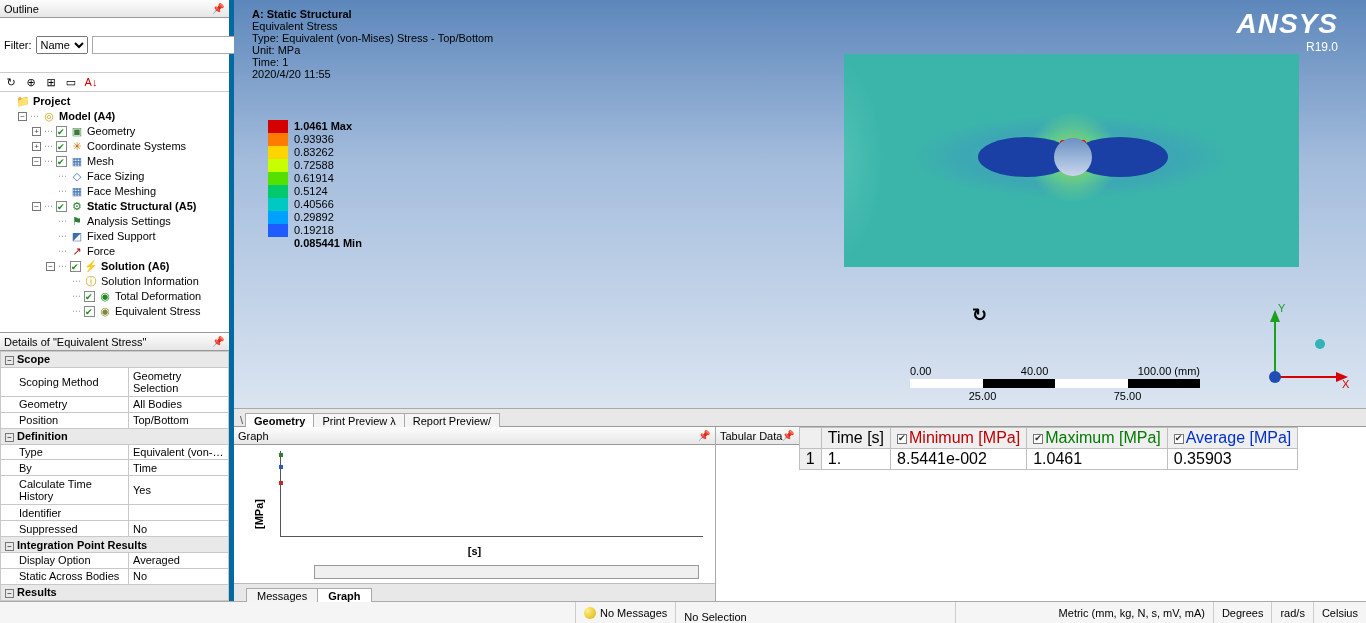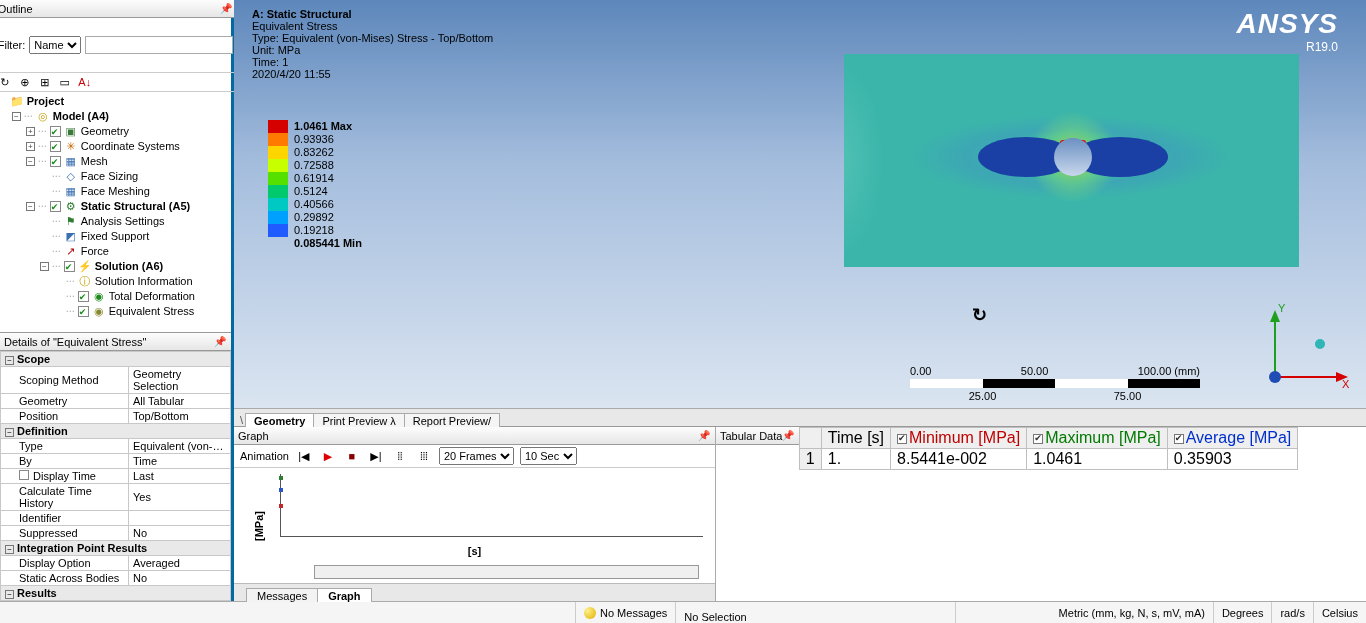--- a/index.html
+++ b/index.html
@@ -1,21 +1,21 @@
 <!DOCTYPE html>
 <html><head>
 <meta charset="utf-8">
 <style>
 * { box-sizing: border-box; margin: 0; padding: 0; }
 body { font-family: "Segoe UI", Tahoma, Arial, sans-serif; font-size: 11px; color: #000; background:#fff; width:1366px; height:623px; overflow:hidden; position:relative; }
 
 
 .app { display:flex; flex-direction:column; height:623px; width:1366px; }
 .main-row { display:flex; flex:1; min-height:0; }
-.left-col { width:234px; display:flex; flex-direction:column; border-right:3px solid #0369a1;align-items:center;}
+.left-col { width:234px; display:flex; flex-direction:column; border-right:5px solid #0369a1;}
 .right-col { flex:1; display:flex; flex-direction:column; min-width:0;}
 
 
 .pane-header { background:linear-gradient(#fdfdfd,#e6e6e6); border-bottom:1px solid #999; font-size:11px; padding:2px 4px; display:flex; align-items:center; justify-content:space-between; height:18px;}
 .pane-header .pin { font-size:10px; color:#333; }
 
 
 .outline { flex:0 0 332px; display:flex; flex-direction:column; position:relative;}
 .filter-row { display:flex; align-items:center; padding:18px 4px; border-bottom:1px solid #ccc; gap:4px;}
 .filter-row select{ font-size:11px; height:18px;}
@@ -333,40 +333,36 @@
           <tbody>
               <tr class="cat">
                 <td colspan="2"><span class="catsq">−</span><b>Scope</b></td>
               </tr>
           <tr>
                 <td style="padding-left:18px;">Scoping Method</td>
                 <td>Geometry Selection</td>
               </tr>
           <tr>
                 <td style="padding-left:18px;">Geometry</td>
-                <td>All Tabular</td>
+                <td>All Bodies</td>
               </tr>
           <tr>
                 <td style="padding-left:18px;">Position</td>
                 <td>Top/Bottom</td>
               </tr>
           <tr class="cat">
                 <td colspan="2"><span class="catsq">−</span><b>Definition</b></td>
               </tr>
           <tr>
                 <td style="padding-left:18px;">Type</td>
                 <td>Equivalent (von-…</td>
               </tr>
           <tr>
                 <td style="padding-left:18px;">By</td>
                 <td>Time</td>
-              </tr>
-          <tr>
-                <td style="padding-left:18px;"><span style="display:inline-block;width:10px;height:10px;border:1px solid #888;margin-right:4px;"></span><span>Display Time</span></td>
-                <td>Last</td>
               </tr>
           <tr>
                 <td style="padding-left:18px;">Calculate Time History</td>
                 <td>Yes</td>
               </tr>
           <tr>
                 <td style="padding-left:18px;">Identifier</td>
                 <td></td>
               </tr>
           <tr>
@@ -460,21 +456,21 @@
             <div class="hot-dot b"></div>
             <div class="hole"></div>
           </div>
         </div>
 
         <div class="rot-ic">↻</div>
 
         <div class="scale">
           <div class="ticks">
               <span>0.00</span>
-              <span>50.00</span>
+              <span>40.00</span>
               <span>100.00 (mm)</span>
             </div>
           <div class="bar">
               <span></span>
               <span></span>
               <span></span>
               <span></span>
             </div>
           <div class="ticks" style="justify-content:space-around;">
               <span>25.00</span>
@@ -502,31 +498,20 @@
         <div class="vtab"><span>Print Preview</span> λ</div>
         <div class="vtab"><span>Report Preview</span>/</div>
       </div>
 
       <div class="lower-row">
         <div class="graph-pane">
           <div class="pane-header">
             <span>Graph</span>
             <span class="pin">📌</span>
           </div>
-          <div class="graph-toolbar">
-            <span>Animation</span>
-            <button class="abtn">|◀</button>
-            <button class="abtn" style="color:#d00;">▶</button>
-            <button class="abtn" style="color:#800;">■</button>
-            <button class="abtn">▶|</button>
-            <button class="abtn">⦙⦙</button>
-            <button class="abtn">⦙⦙⦙</button>
-            <select><option>20 Frames</option></select>
-            <select><option>10 Sec</option></select>
-          </div>
           <div class="graph-body">
             <div class="ylabel">[MPa]</div>
             <div class="axes">
               <div class="pt g"></div>
                 <div class="pt b"></div>
                 <div class="pt r"></div>
             </div>
             <div class="xlabel">[s]</div>
             <div class="slider"></div>
           </div>

